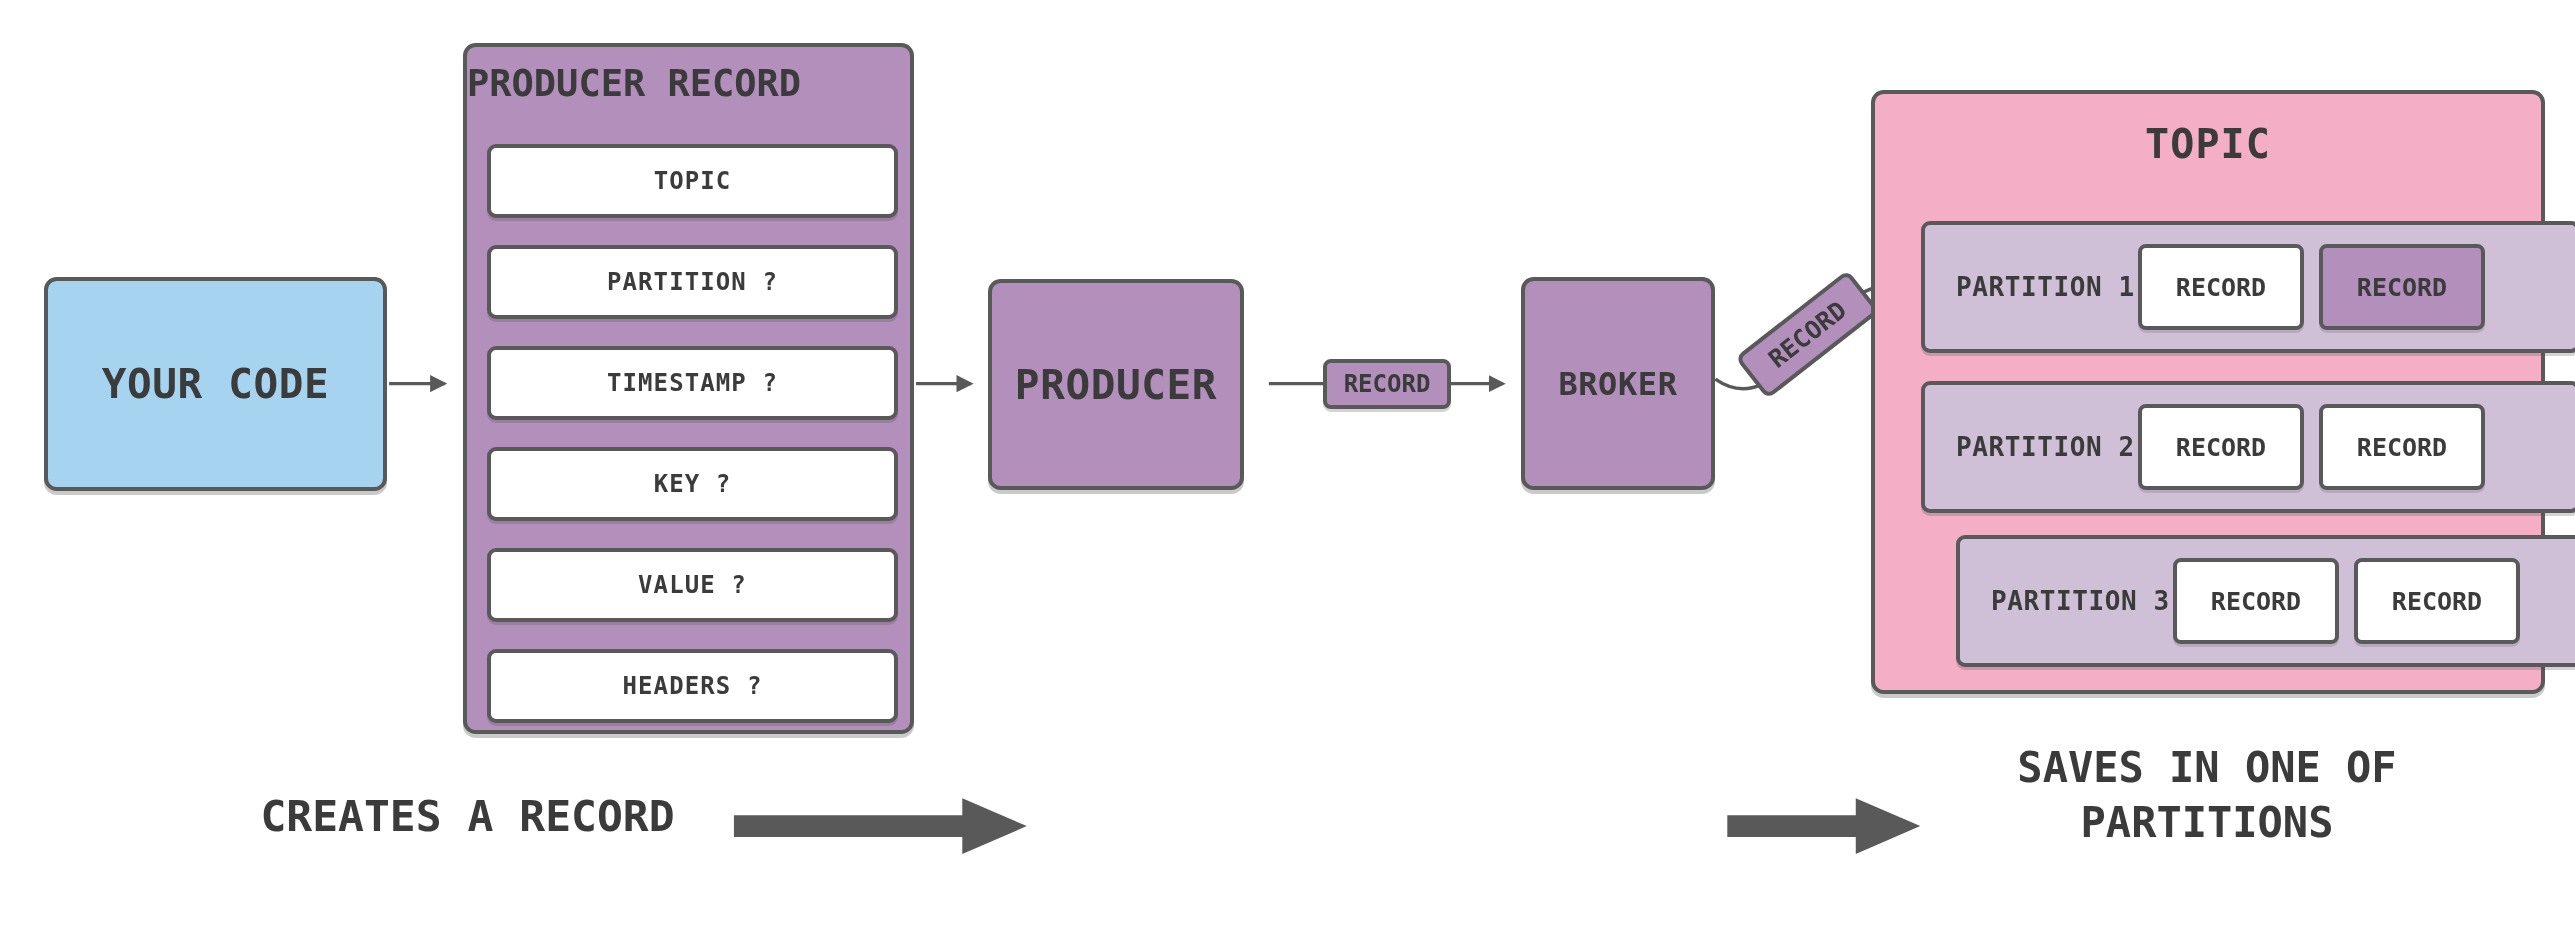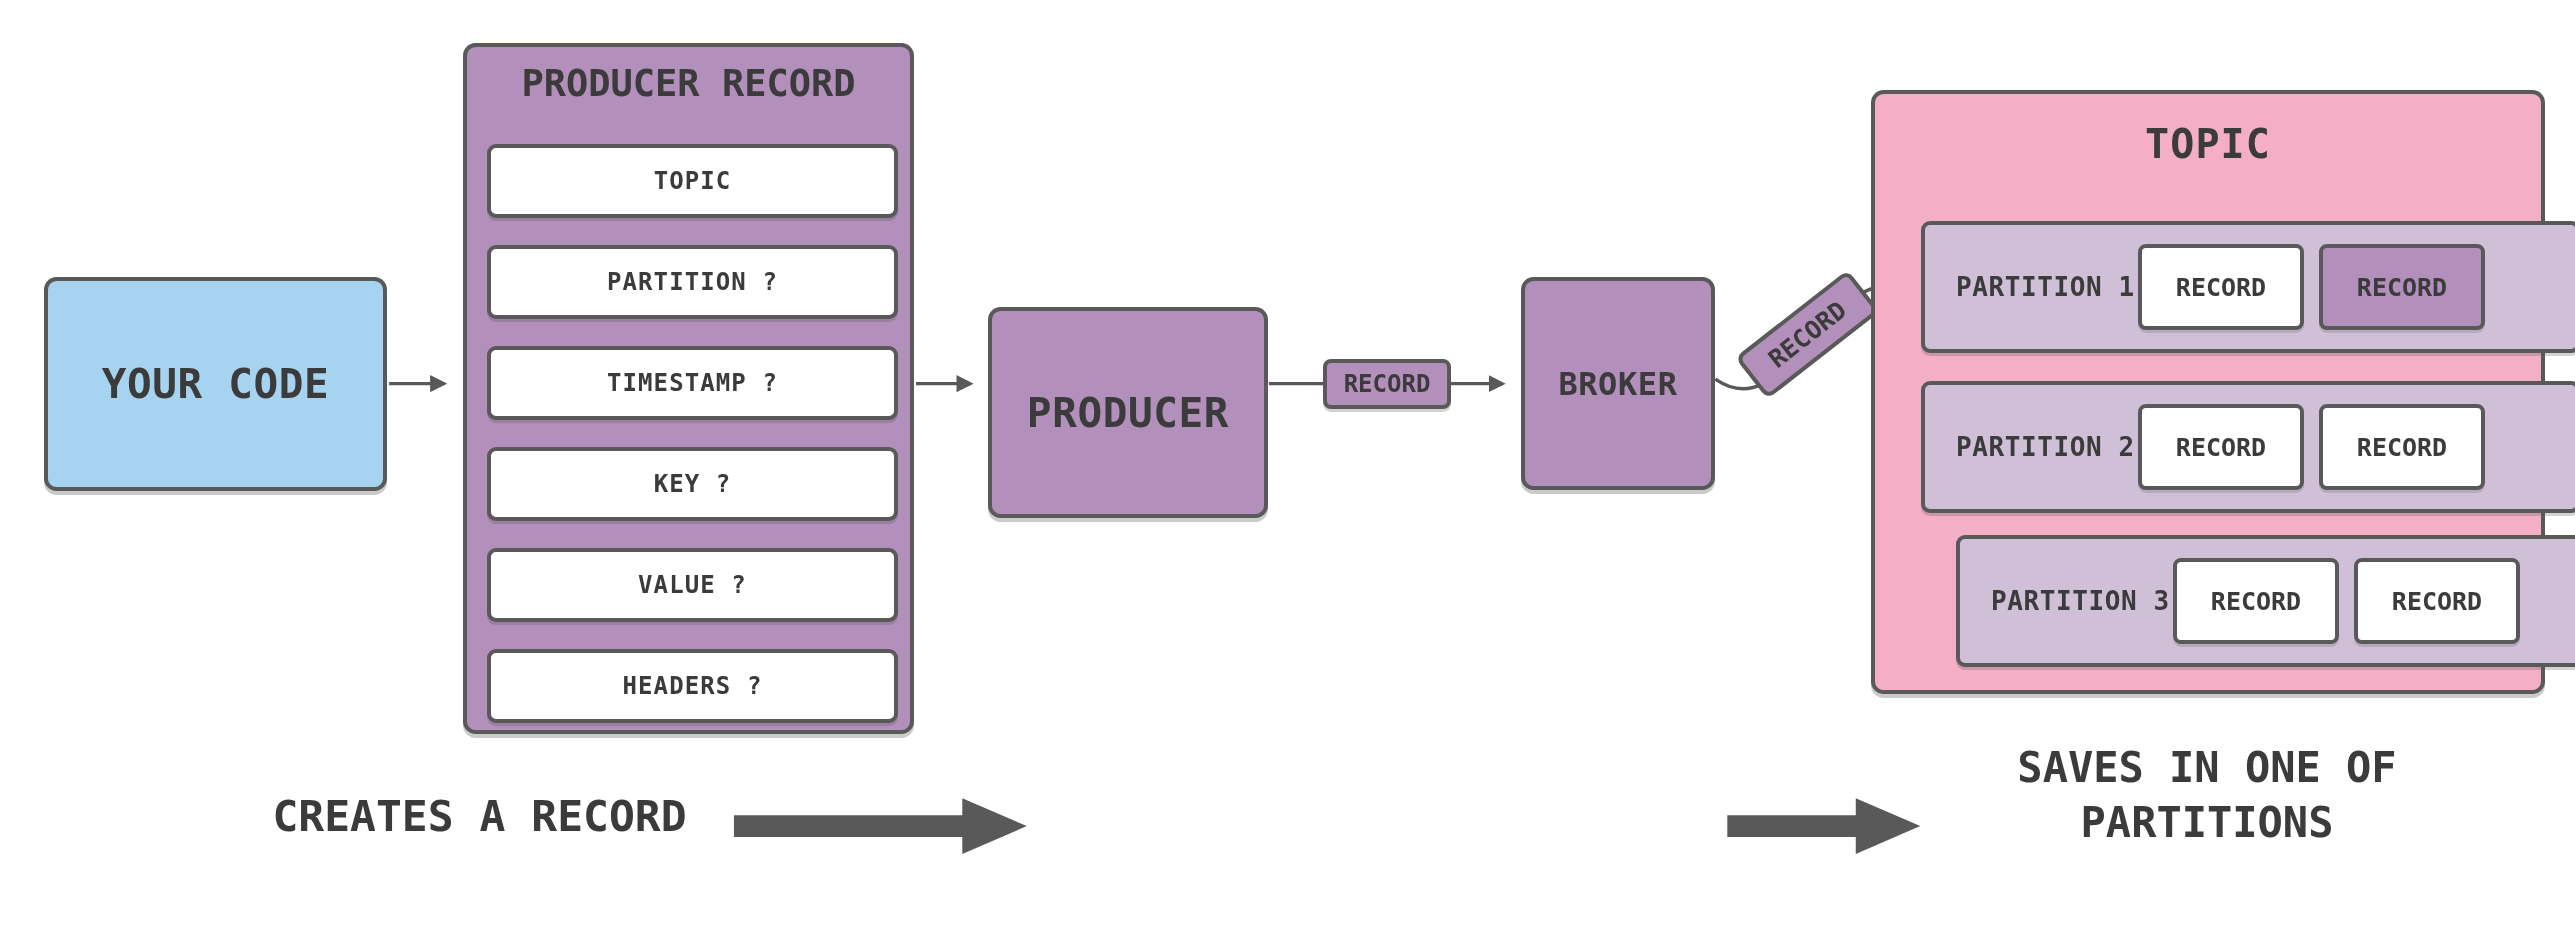--- a/index.html
+++ b/index.html
@@ -18,35 +18,35 @@
     position:absolute;border:4.6px solid var(--line);border-radius:12.6px;
     box-shadow:0 4px 0 rgba(80,80,80,.30);
   }
   .center{display:flex;align-items:center;justify-content:center;text-align:center;}
   .node-label{font-size:41px;letter-spacing:0.6px;}
   
   #your-code{left:44px;top:277px;width:343px;height:214px;background:var(--blue);}
   
   #producer-record{left:463px;top:43px;width:451px;height:691px;background:var(--purple);}
   #producer-record .pr-title{
-    position:absolute;left:0;top:15px;width:100%;text-align:center;
+    position:absolute;left:0;top:15px;width:100%;text-align:left;
     font-size:37px;letter-spacing:0;
   }
   .pr-fields{
     position:absolute;left:20px;top:97px;width:411px;
     display:flex;flex-direction:column;gap:27px;
   }
   .pr-field{
     height:74px;background:var(--white);border:4px solid var(--line);
     border-radius:9px;font-size:24px;letter-spacing:1.1px;
     display:flex;align-items:center;justify-content:center;
     box-shadow:0 2.9px 0 rgba(80,80,80,.25);
   }
   
-  #producer{left:988px;top:279px;width:280px;height:211px;background:var(--purple);margin-top:28px;}
+  #producer{left:988px;top:279px;width:256px;height:211px;background:var(--purple);}
   #broker{left:1521px;top:277px;width:194px;height:213px;background:var(--purple);}
   #broker .node-label{font-size:32px;}
   
   #record-chip{
     left:1323px;top:359px;width:128px;height:50px;background:var(--purple);
     border-width:4px;border-radius:8px;font-size:24px;letter-spacing:0;
     box-shadow:0 2.9px 0 rgba(80,80,80,.25);
   }
   
   #record-tag{
@@ -77,21 +77,21 @@
     box-shadow:0 2.9px 0 rgba(80,80,80,.2);
   }
   .record-box.slot-1{left:213px;}
   .record-box.slot-2{left:394px;}
   .record-box.variant-purple{background:var(--purple);}
   
   .caption{
     position:absolute;font-size:43px;letter-spacing:0;text-align:center;
     color:var(--text);
   }
-  #caption-1{left:178px;top:791px;width:603px;}
+  #caption-1{left:166px;top:791px;width:603px;}
   #caption-2{left:1056px;top:791px;width:605px;}
   #caption-3{left:1953px;top:740px;width:508px;line-height:1.32;font-size:42px;}
   
   #wires{position:absolute;left:0;top:0;pointer-events:none;}
 </style>
 </head>
 <body>
 
 <div id="canvas">
 

